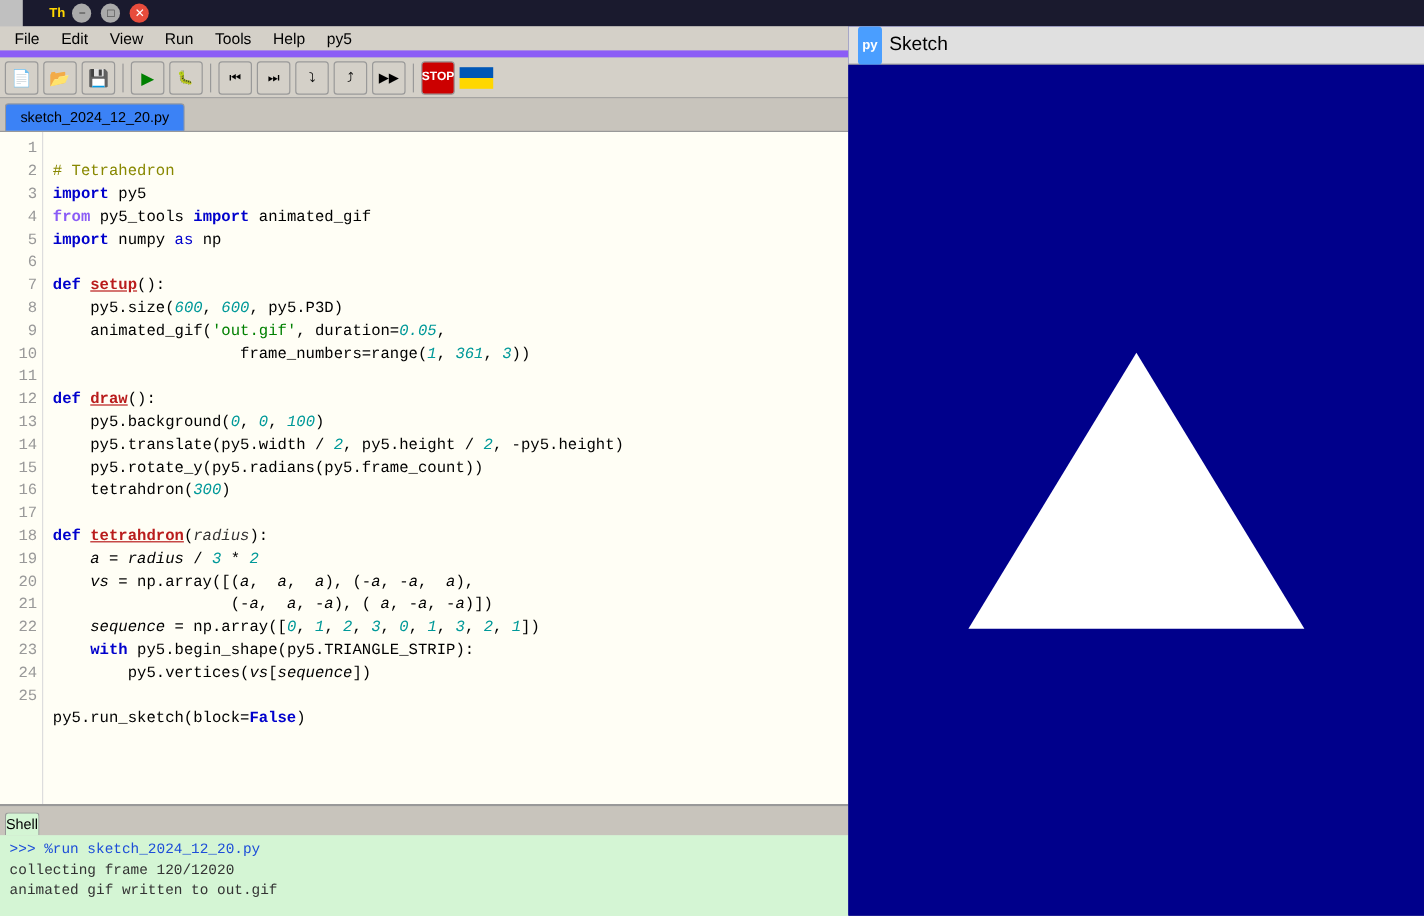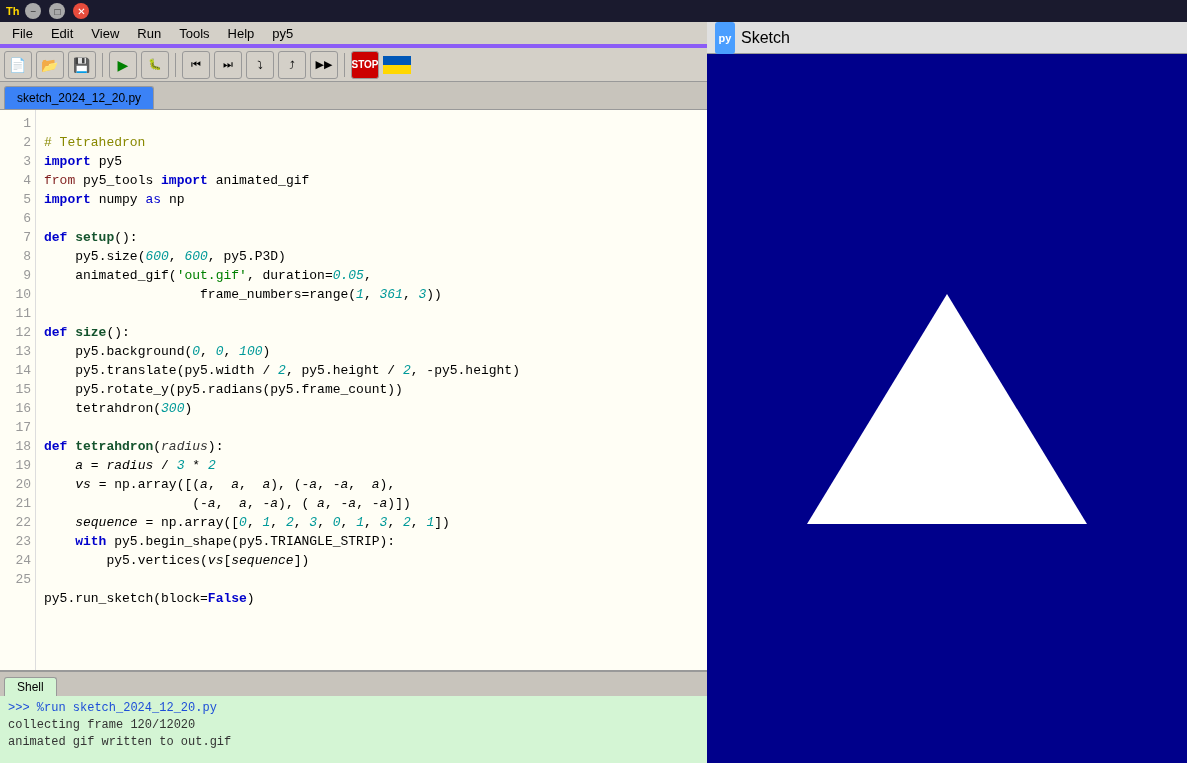--- a/index.html
+++ b/index.html
@@ -4,44 +4,45 @@
   <style>
     * { margin: 0; padding: 0; box-sizing: border-box; }
     body { width: 1187px; height: 763px; overflow: hidden; font-family: 'Segoe UI', Tahoma, sans-serif; background: #c0c0c0; }
 
     
     #title-bar {
       height: 22px;
       background: #1a1a2e;
       display: flex;
       align-items: center;
-      padding: 0 6px;
+      padding: 0 22px;
       color: #fff;
       font-size: 12px;
       gap: 6px;
+      margin-left: 19px;
     }
     #title-bar .title-text { flex: 1; text-align: center; font-size: 12px; }
     #title-bar .win-controls { display: flex; gap: 8px; }
     #title-bar .win-btn { width: 16px; height: 16px; border-radius: 50%; border: none; cursor: pointer; font-size: 10px; display: flex; align-items: center; justify-content: center; }
     #title-bar .win-btn.close { background: #e74c3c; color: #fff; }
     #title-bar .win-btn.min { background: #aaa; color: #333; }
     #title-bar .win-btn.max { background: #aaa; color: #333; }
     #title-bar .thonny-icon { color: #ffd700; font-size: 11px; font-weight: bold; }
 
     
     #left-panel { width: 707px; display: flex; flex-direction: column; height: 100%; position: absolute; left: 0; top: 22px; }
 
     
     #menu-bar {
       height: 26px;
       background: #d4d0c8;
       display: flex;
       align-items: center;
       padding: 0 4px;
-      border-bottom: 4px solid #8b5cf6;
+      border-bottom: 6px solid #8b5cf6;
       font-size: 13px;
       gap: 2px;
     }
     .menu-item {
       padding: 2px 8px;
       cursor: pointer;
       border-radius: 2px;
     }
 
     
@@ -128,21 +129,21 @@
       flex-direction: column;
     }
     #shell-tab-bar {
       height: 24px;
       background: #c8c4bc;
       display: flex;
       align-items: flex-end;
       padding: 0 4px;
     }
     .shell-tab {
-      padding: 2px 12px;
+      padding: 2px 0;
       background: #e8e4dc;
       border: 1px solid #999;
       border-bottom: none;
       font-size: 12px;
       cursor: pointer;
       border-radius: 3px 3px 0 0;
     }
     .shell-tab.active { background: #d4f5d4; }
     #shell-content {
       flex: 1;
@@ -181,25 +182,25 @@
       background: #00008b;
       display: flex;
       align-items: center;
       justify-content: center;
       position: relative;
     }
 
     
     .kw-def { color: #0000cc; font-weight: bold; }
     .kw-import { color: #0000cc; font-weight: bold; }
-    .kw-from { color: #7f1d1d; font-weight: normal; }
+    .kw-from { color: #8b5cf6; font-weight: bold; }
     .kw-with { color: #0000cc; font-weight: bold; }
     .kw-as { color: #0000cc; font-weight: normal; }
     .kw-false { color: #0000cc; font-weight: bold; }
-    .fn-name { color: #14532d; font-weight: bold; }
+    .fn-name { color: #b91c1c; font-weight: bold; text-decoration: underline; }
     .comment { color: #888800; }
     .string { color: #008000; }
     .number { color: #009999; font-style: italic; }
     .italic { font-style: italic; }
     .param { font-style: italic; color: #333; }
     .normal { color: #000; }
     .module { color: #000; }
   </style>
 </head>
 <body>
@@ -282,21 +283,21 @@
 <span class="comment"># Tetrahedron</span>
 <span><span class="kw-import">import</span> <span class="module">py5</span></span>
 <span><span class="kw-from">from</span> <span class="module">py5_tools</span> <span class="kw-import">import</span> <span class="module">animated_gif</span></span>
 <span><span class="kw-import">import</span> <span class="module">numpy</span> <span class="kw-as">as</span> <span class="module">np</span></span>
 <span> </span>
 <span><span class="kw-def">def</span> <span class="fn-name">setup</span><span class="normal">():</span></span>
 <span>    <span class="module">py5</span><span class="normal">.size(</span><span class="number">600</span><span class="normal">, </span><span class="number">600</span><span class="normal">, </span><span class="module">py5</span><span class="normal">.P3D)</span></span>
 <span>    <span class="module">animated_gif</span><span class="normal">(</span><span class="string">'out.gif'</span><span class="normal">, duration=</span><span class="number">0.05</span><span class="normal">,</span></span>
 <span>                    <span class="normal">frame_numbers=range(</span><span class="number">1</span><span class="normal">, </span><span class="number">361</span><span class="normal">, </span><span class="number">3</span><span class="normal">))</span></span>
 <span> </span>
-<span><span class="kw-def">def</span> <span class="fn-name">size</span><span class="normal">():</span></span>
+<span><span class="kw-def">def</span> <span class="fn-name">draw</span><span class="normal">():</span></span>
 <span>    <span class="module">py5</span><span class="normal">.background(</span><span class="number">0</span><span class="normal">, </span><span class="number">0</span><span class="normal">, </span><span class="number">100</span><span class="normal">)</span></span>
 <span>    <span class="module">py5</span><span class="normal">.translate(</span><span class="module">py5</span><span class="normal">.width / </span><span class="number">2</span><span class="normal">, </span><span class="module">py5</span><span class="normal">.height / </span><span class="number">2</span><span class="normal">, -</span><span class="module">py5</span><span class="normal">.height)</span></span>
 <span>    <span class="module">py5</span><span class="normal">.rotate_y(</span><span class="module">py5</span><span class="normal">.radians(</span><span class="module">py5</span><span class="normal">.frame_count))</span></span>
 <span>    <span class="normal">tetrahdron(</span><span class="number">300</span><span class="normal">)</span></span>
 <span> </span>
 <span><span class="kw-def">def</span> <span class="fn-name">tetrahdron</span><span class="normal">(</span><span class="param">radius</span><span class="normal">):</span></span>
 <span>    <span class="italic">a</span> <span class="normal">=</span> <span class="italic">radius</span> <span class="normal">/ </span><span class="number">3</span> <span class="normal">* </span><span class="number">2</span></span>
 <span>    <span class="italic">vs</span> <span class="normal">= np.array([(</span><span class="italic">a</span><span class="normal">,  </span><span class="italic">a</span><span class="normal">,  </span><span class="italic">a</span><span class="normal">), (-</span><span class="italic">a</span><span class="normal">, -</span><span class="italic">a</span><span class="normal">,  </span><span class="italic">a</span><span class="normal">),</span></span>
 <span>                   <span class="normal">(-</span><span class="italic">a</span><span class="normal">,  </span><span class="italic">a</span><span class="normal">, -</span><span class="italic">a</span><span class="normal">), ( </span><span class="italic">a</span><span class="normal">, -</span><span class="italic">a</span><span class="normal">, -</span><span class="italic">a</span><span class="normal">)])</span></span>
 <span>    <span class="italic">sequence</span> <span class="normal">= np.array([</span><span class="number">0</span><span class="normal">, </span><span class="number">1</span><span class="normal">, </span><span class="number">2</span><span class="normal">, </span><span class="number">3</span><span class="normal">, </span><span class="number">0</span><span class="normal">, </span><span class="number">1</span><span class="normal">, </span><span class="number">3</span><span class="normal">, </span><span class="number">2</span><span class="normal">, </span><span class="number">1</span><span class="normal">])</span></span>

